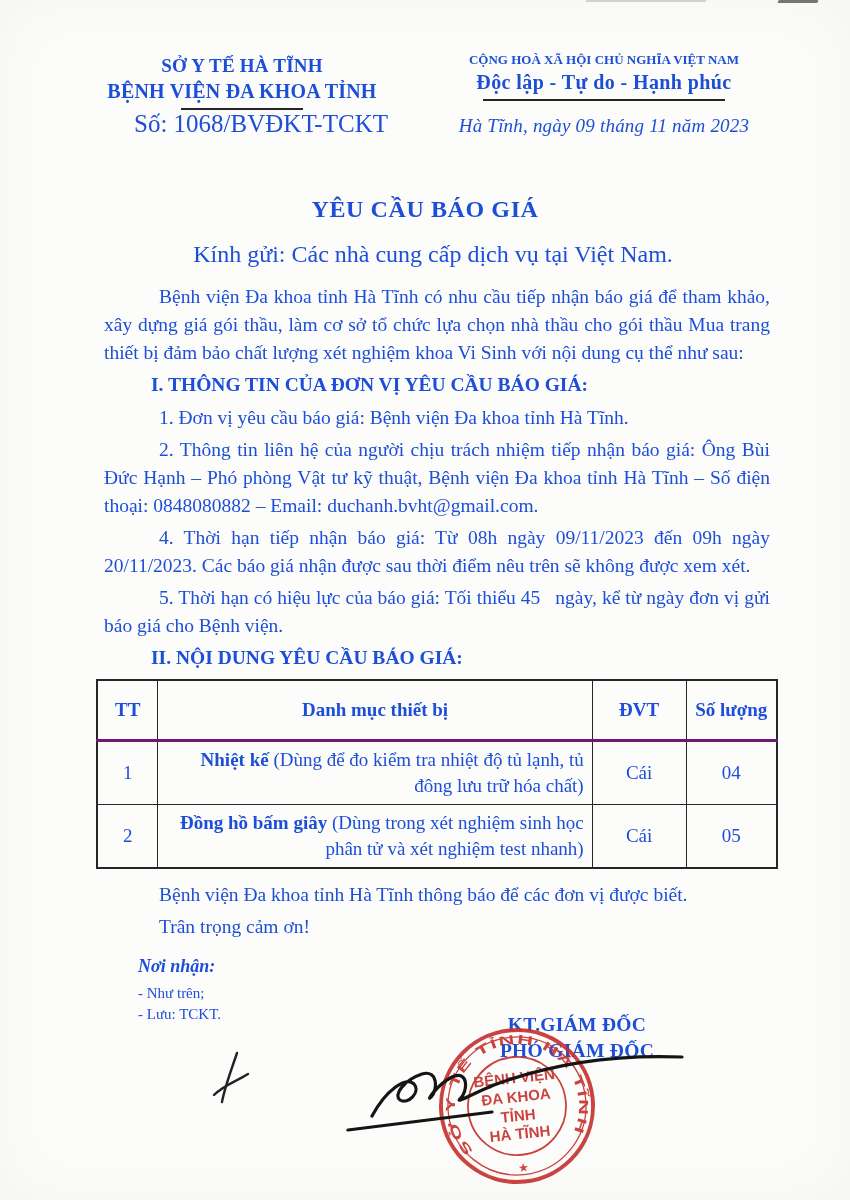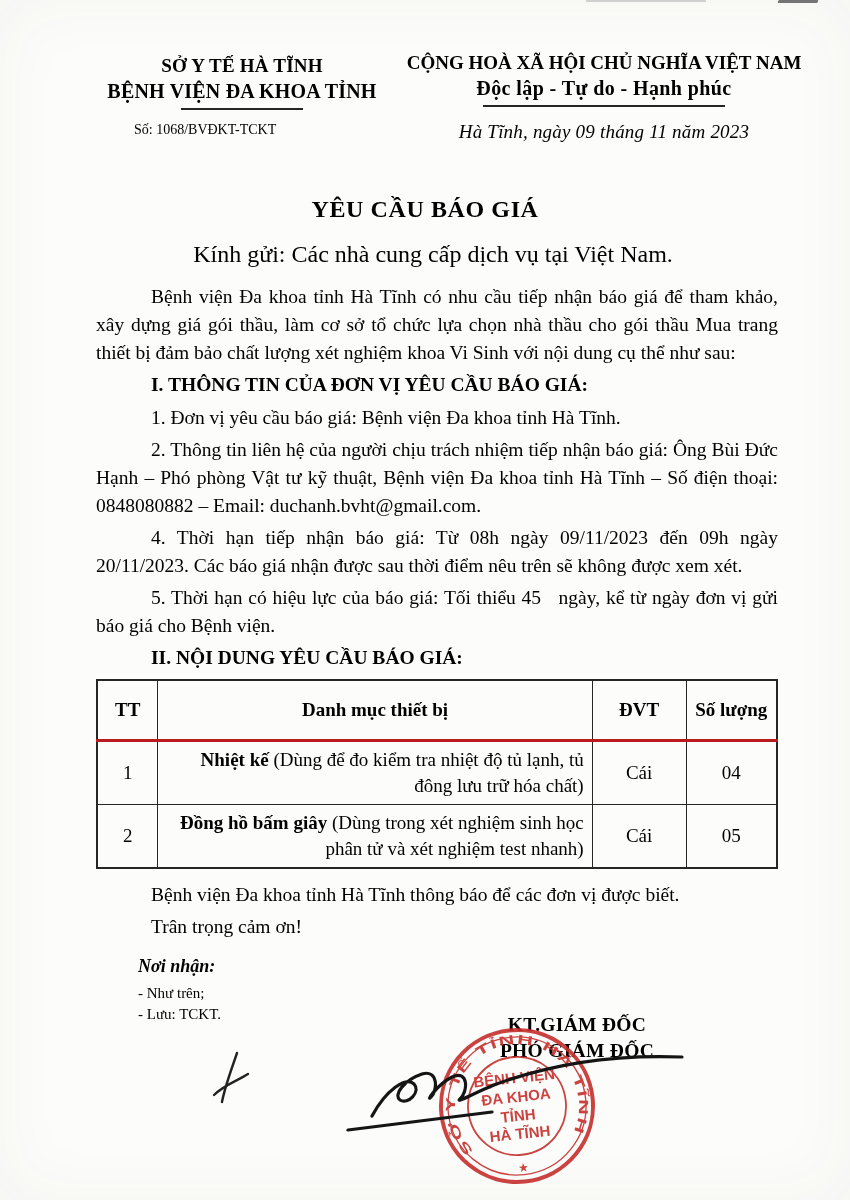--- a/index.html
+++ b/index.html
@@ -1,47 +1,47 @@
 <!DOCTYPE html>
 <html lang="vi"><head>
 <meta charset="utf-8">
 <style>
   html,body{margin:0;padding:0;}
   body{background:#e9e9e9;}
   .page{
     position:relative; width:850px; height:1200px; overflow:hidden;
-    background:#fcfcfa; color:#000000;
+    background:#fcfcfa; color:#1d4ed8;
     font-family:"Liberation Serif","DejaVu Serif",serif;
     box-shadow:inset 0 0 70px rgba(60,60,55,.045);
   }
   
   .hdr-left{position:absolute;left:103px;top:55px;width:278px;text-align:center;}
   .hdr-left .l1{font-size:19px;font-weight:700;letter-spacing:.2px;}
   .hdr-left .l2{font-size:20px;font-weight:700;margin-top:3px;letter-spacing:.2px;}
   .hdr-left .rule{width:122px;border-bottom:2px solid #262626;margin:5px auto 0;}
-  .doc-num{position:absolute;left:134px;top:122px;font-size:14px;}
+  .doc-num{position:absolute;left:134px;top:110px;font-size:25px;}
   .hdr-right{position:absolute;left:392px;top:52px;width:424px;text-align:center;}
-  .hdr-right .l1{font-size:19px;font-weight:700;}
+  .hdr-right .l1{font-size:13px;font-weight:700;}
   .hdr-right .l2{font-size:20px;font-weight:700;margin-top:3px;letter-spacing:.4px;}
   .hdr-right .rule{width:242px;border-bottom:2px solid #262626;margin:5px auto 0;}
   .hdr-right .date{font-size:19px;font-style:italic;margin-top:14px;letter-spacing:.2px;}
   
   .title{position:absolute;left:0;top:196px;width:100%;text-align:center;
          font-size:24px;font-weight:700;letter-spacing:.6px;}
   .salutation{position:absolute;left:0;top:241px;width:100%;text-align:center;font-size:24px;margin-left:8px;}
   
   .body{position:absolute;left:96px;top:283px;width:682px;
         font-size:19.5px;line-height:28px;text-align:justify;}
-  .body p{margin:0 0 4px;text-indent:55px;}
+  .body p{margin:0 8px 4px;text-indent:55px;}
   .body p.sec{font-weight:700;text-align:left;margin:4px 0 5px;}
   
   table.items{width:100%;border-collapse:collapse;margin:7px 0 12px;
               border:2px solid #262626;}
   table.items th,table.items td{border:1.6px solid #262626;font-size:19px;}
-  table.items th{font-weight:700;text-align:center;height:56px;border-bottom:3px solid #b91c1c;}
+  table.items th{font-weight:700;text-align:center;height:56px;border-bottom:3px solid #701a75;}
   table.items td{padding:5px 8px;vertical-align:middle;}
   td.c{text-align:center;}
   td.name{line-height:26px;padding-left:14px;text-align:right;}
   td.name b{font-weight:700;}
   col.c-tt{width:61px;} col.c-name{width:435px;} col.c-dvt{width:94px;} col.c-qty{width:91px;}
   
   .noi-nhan{position:absolute;left:138px;top:956px;font-size:15px;line-height:21px;}
   .noi-nhan .lbl{font-size:18px;font-weight:700;font-style:italic;margin-bottom:6px;}
   .sig-titles{position:absolute;left:467px;top:1012px;width:220px;text-align:center;
               font-size:19.5px;font-weight:700;line-height:26px;letter-spacing:.3px;}

